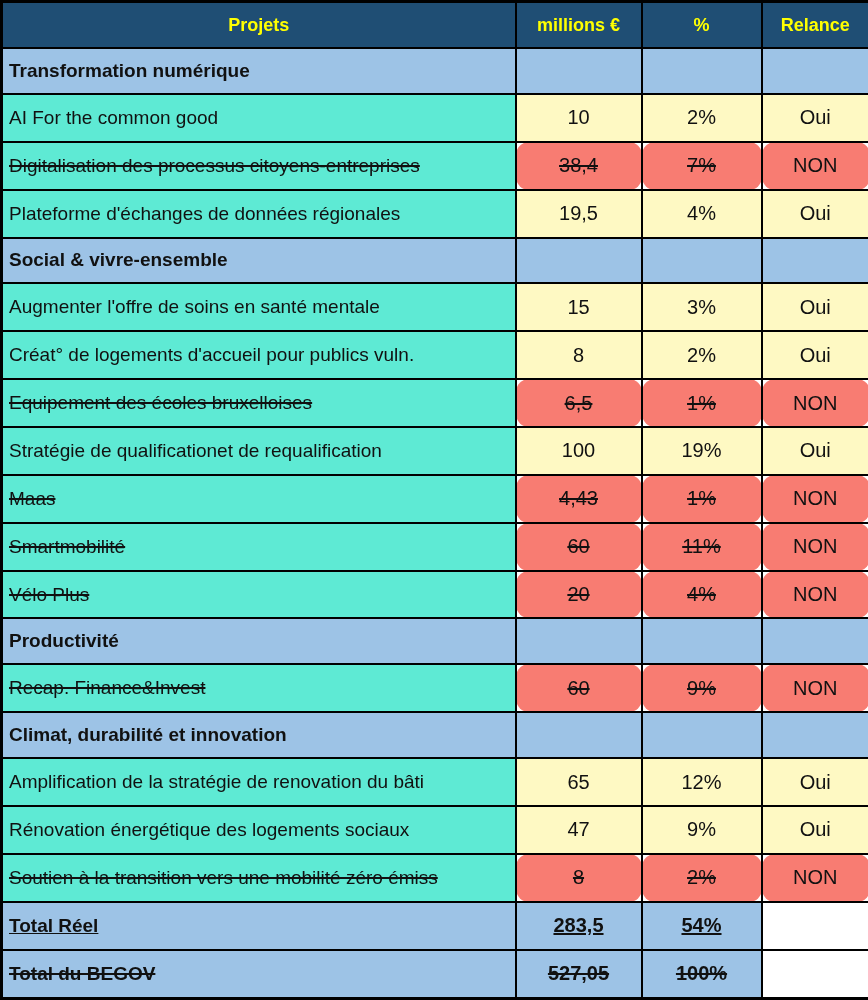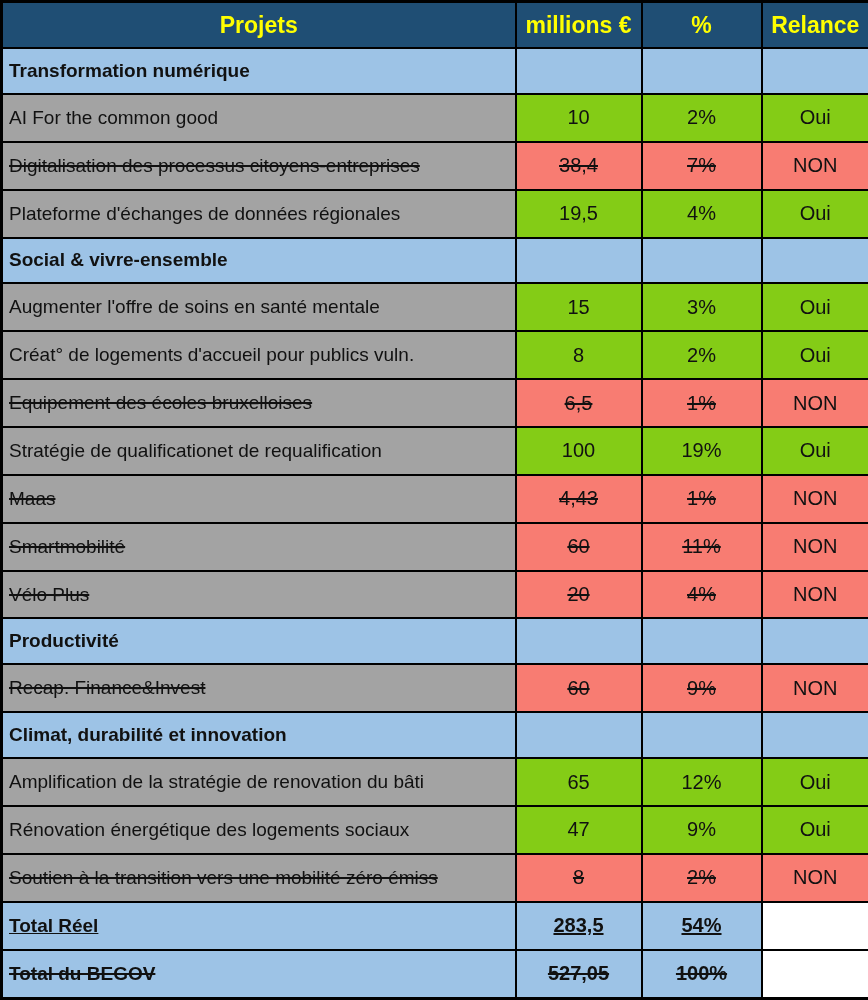--- a/index.html
+++ b/index.html
@@ -2,27 +2,27 @@
 <html><head>
 <meta charset="utf-8">
 <style>
   html,body{margin:0;padding:0;background:#ffffff;}
   body{font-family:"Liberation Sans","DejaVu Sans",sans-serif;color:#111;}
   .wrap{width:868px;height:1000px;overflow:hidden;}
   table{width:868px;height:1000px;border-collapse:collapse;table-layout:fixed;
         border:3px solid #000;}
   col.c-name{width:514px;} col.c-mil{width:126px;} col.c-pct{width:120px;} col.c-rel{width:108px;}
   th,td{border:2px solid #000;padding:0;vertical-align:middle;overflow:hidden;white-space:nowrap;}
-  th{background:#1F4E74;color:#FFFF00;font-weight:bold;font-size:23px;height:44px;text-align:center;}
+  th{background:#1F4E74;color:#FFFF00;font-weight:bold;font-size:18px;height:44px;text-align:center;}
   td{font-size:20px;text-align:center;}
-  td.name{text-align:left;padding-left:6px;font-size:19px;background:#a3a3a3;}
+  td.name{text-align:left;padding-left:6px;font-size:19px;background:#5eead4;}
   td.sec{background:#9DC3E6;}
   td.sec.name{font-weight:bold;margin-top:28px;}
-  td.kept{background:#84cc16;}
-  td.cut{background:#F87C72;}
+  td.kept{background:#fef9c3;}
+  td.cut{background:#F87C72;border-radius:13px;}
   td.blank{background:#FFFFFF;}
   .bold{font-weight:bold;text-decoration:underline;}
   .struck{text-decoration:line-through;text-decoration-thickness:2px;text-decoration-color:#111;}
 </style>
 </head>
 <body>
 
 <div class="wrap">
   <table>
     <colgroup>

